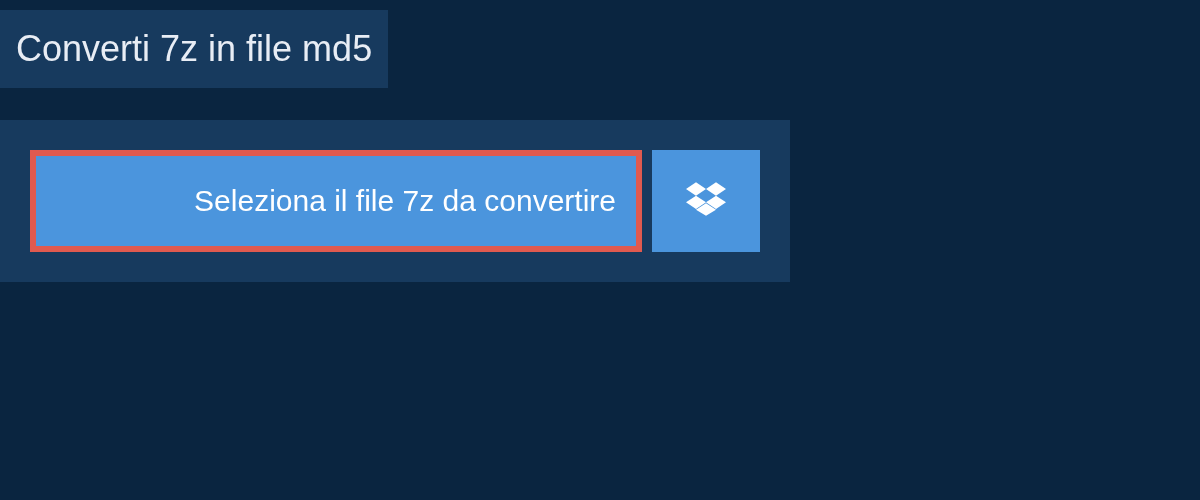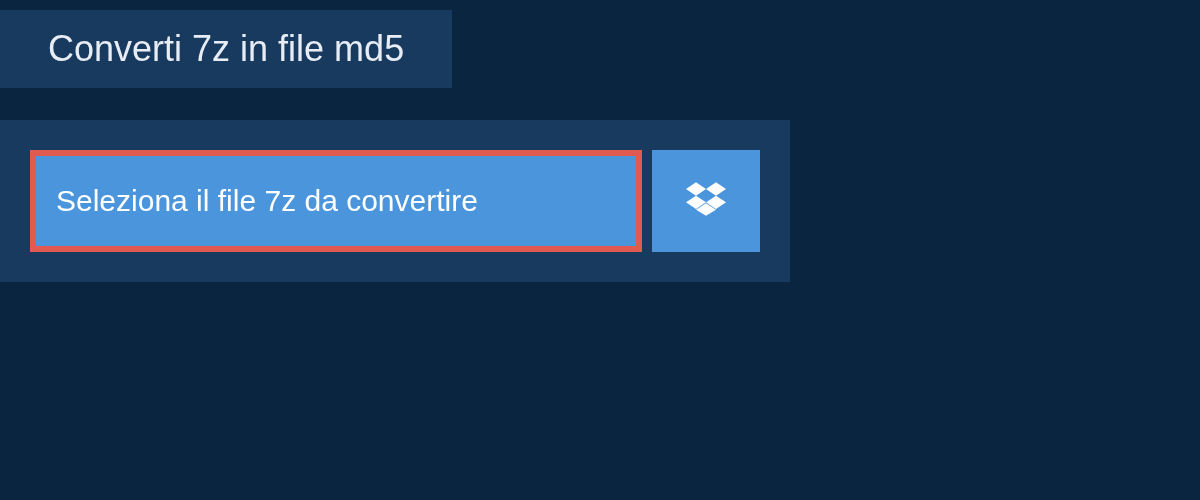--- a/index.html
+++ b/index.html
@@ -10,21 +10,21 @@
     body {
       width: 1200px;
       height: 500px;
       background: #0a2540;
       font-family: -apple-system, BlinkMacSystemFont, 'Segoe UI', Arial, sans-serif;
       overflow: hidden;
     }
     .header-bar {
       background: #173a5e;
       display: inline-block;
-      padding: 18px 48px;
+      padding: 18px 16px;
       margin-top: 10px;
       text-align: right;
     }
     .page-title {
       color: #e8edf5;
       font-size: 36px;
       font-weight: 400;
     }
     .upload-section {
       background: #173a5e;
@@ -39,21 +39,21 @@
       border: 6px solid #e05a4f;
       color: #ffffff;
       font-size: 30px;
       font-weight: 400;
       padding: 28px 20px;
       flex: 1;
       text-align: center;
       cursor: pointer;
       display: flex;
       align-items: center;
-      justify-content: flex-start;
+      justify-content: flex-end;
     }
     .dropbox-button {
       background: #4b95dd;
       width: 108px;
       display: flex;
       align-items: center;
       justify-content: center;
       cursor: pointer;
     }
     .dropbox-button svg {

